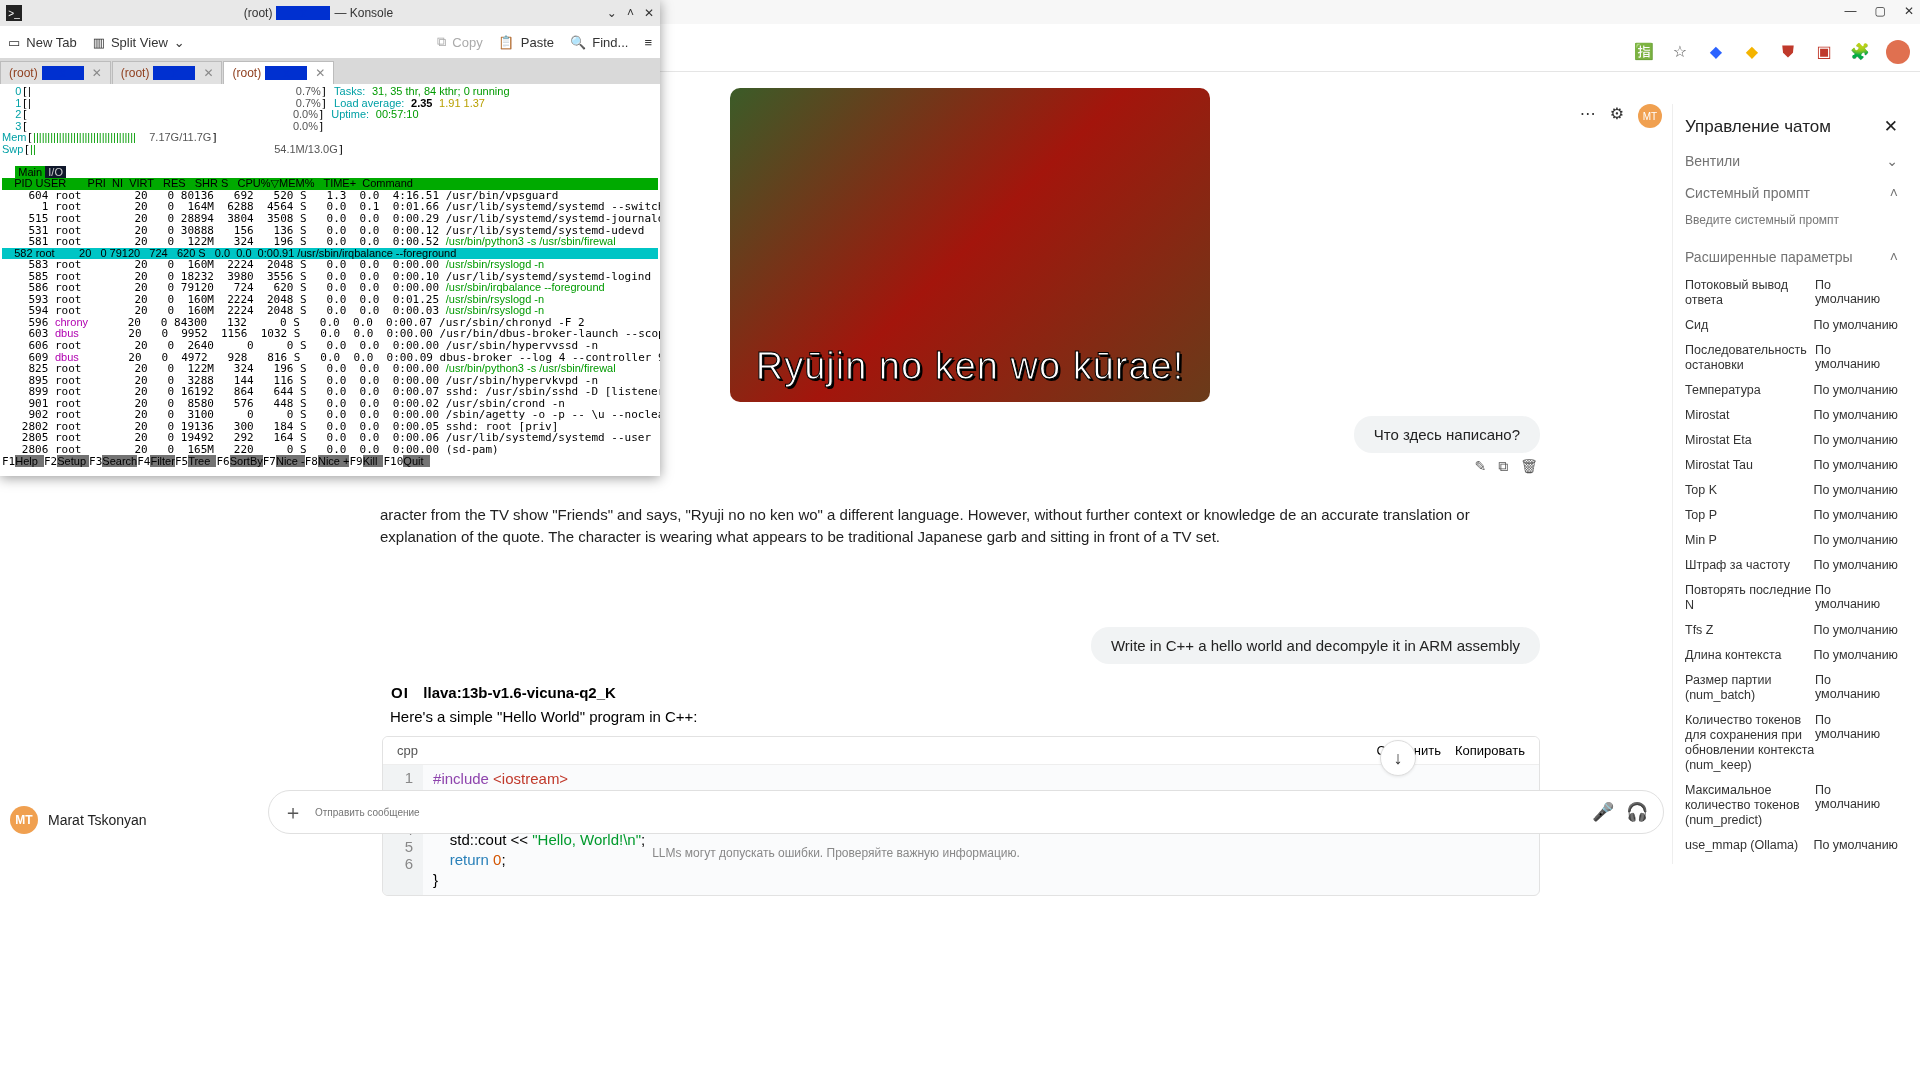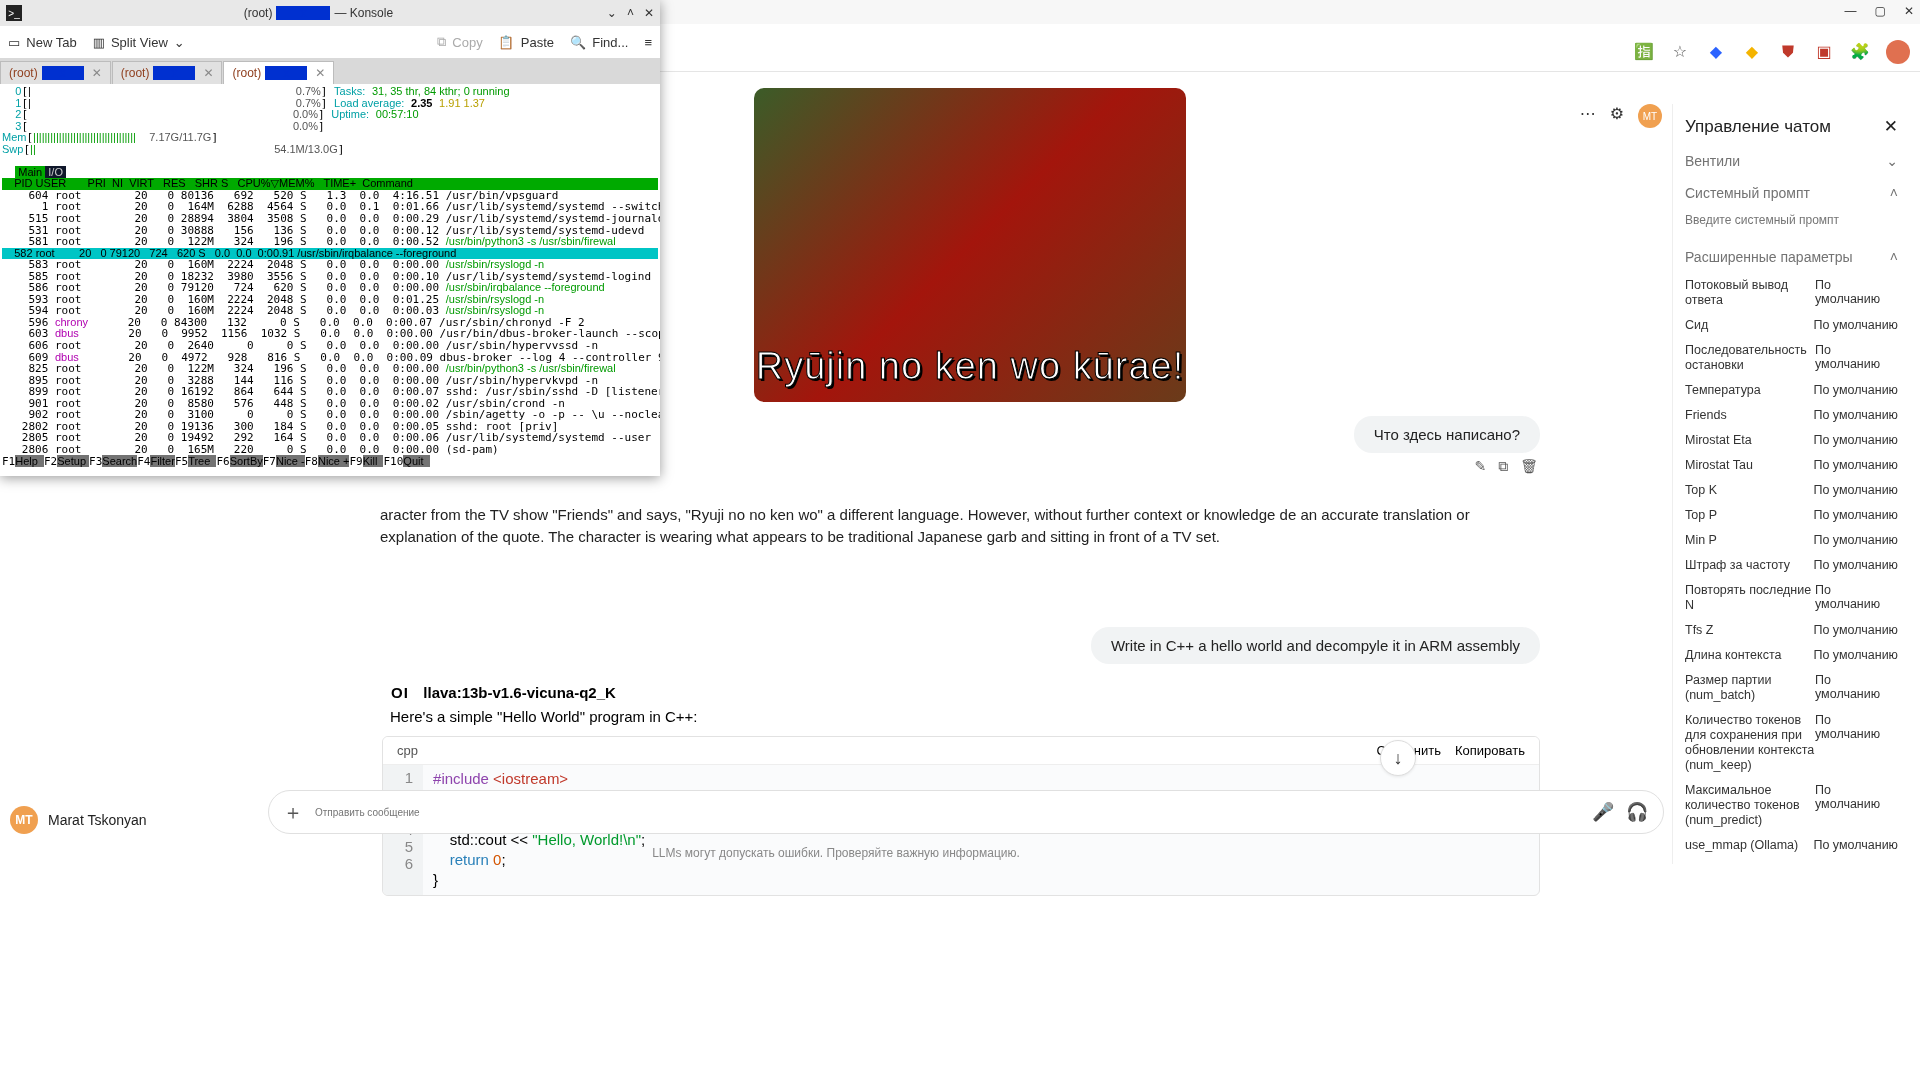--- a/index.html
+++ b/index.html
@@ -11,21 +11,21 @@
 
 
 .toolbar-row { position:absolute; top:32px; left:0; right:0; height:40px; background:#fff; border-bottom:1px solid #e5e5e5; display:flex; align-items:center; justify-content:flex-end; padding:0 10px; gap:16px; }
 .toolbar-row .icon { width:20px; height:20px; display:flex; align-items:center; justify-content:center; color:#555; }
 .avatar-small { width:24px; height:24px; border-radius:50%; background:#e07050; }
 
 
 .chat-top-ctrl { position:absolute; top:104px; right:258px; display:flex; gap:14px; color:#333; }
 
 .chat { position:absolute; left:270px; right:250px; top:72px; bottom:38px; overflow:hidden; }
-.meme { position:absolute; top:16px; left:50%; transform:translateX(-50%); width:432px; height:314px; border-radius:10px; background:linear-gradient(135deg,#3b5c28,#a3150c,#6a3b1a); display:flex; align-items:flex-end; justify-content:center; overflow:hidden; }
+.meme { position:absolute; top:16px; left:50%; transform:translateX(-50%); width:480px; height:314px; border-radius:10px; background:linear-gradient(135deg,#3b5c28,#a3150c,#6a3b1a); display:flex; align-items:flex-end; justify-content:center; overflow:hidden; }
 .meme-text { font-family:Impact,Arial Black,sans-serif; color:#fff; font-size:38px; -webkit-text-stroke:1px #000; text-shadow:2px 2px 0 #000; letter-spacing:1px; padding-bottom:14px; }
 .user-bubble { position:absolute; right:130px; background:#f1f3f4; border-radius:18px; padding:10px 20px; font-size:15px; color:#222; }
 .ub1 { top:344px; }
 .ub-icons { position:absolute; right:132px; top:386px; display:flex; gap:12px; color:#555; font-size:14px; }
 .assistant-text { position:absolute; top:432px; left:110px; right:130px; font-size:15px; line-height:1.45; color:#222; }
 .ub2 { top:555px; }
 
 .model-row { position:absolute; top:612px; left:80px; right:130px; }
 .oi { display:inline-block; font-weight:700; letter-spacing:1px; font-size:15px; margin-right:10px;margin-left:41px; }
 .model-name { font-weight:600; font-size:15px; }
@@ -210,21 +210,21 @@
       </div>
       <div class="param">
         <span class="k">Последовательность остановки</span>
         <span class="v">По умолчанию</span>
       </div>
       <div class="param">
         <span class="k">Температура</span>
         <span class="v">По умолчанию</span>
       </div>
       <div class="param">
-        <span class="k">Friends</span>
+        <span class="k">Mirostat</span>
         <span class="v">По умолчанию</span>
       </div>
       <div class="param">
         <span class="k">Mirostat Eta</span>
         <span class="v">По умолчанию</span>
       </div>
       <div class="param">
         <span class="k">Mirostat Tau</span>
         <span class="v">По умолчанию</span>
       </div>

